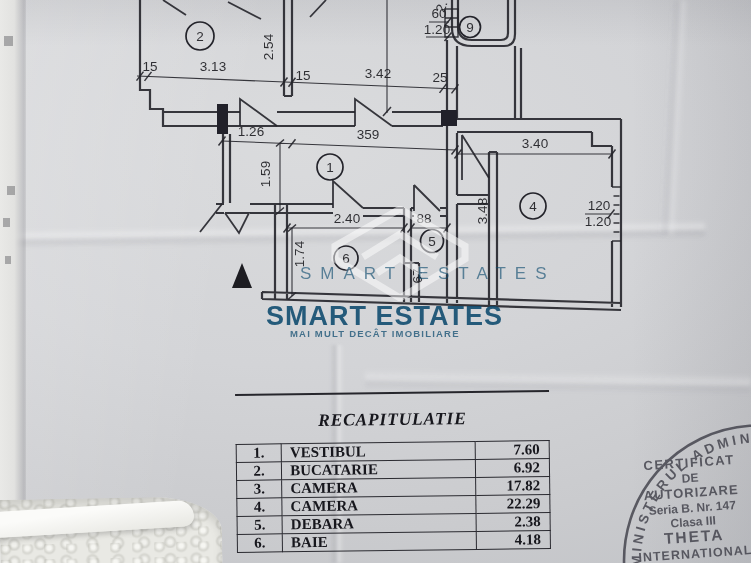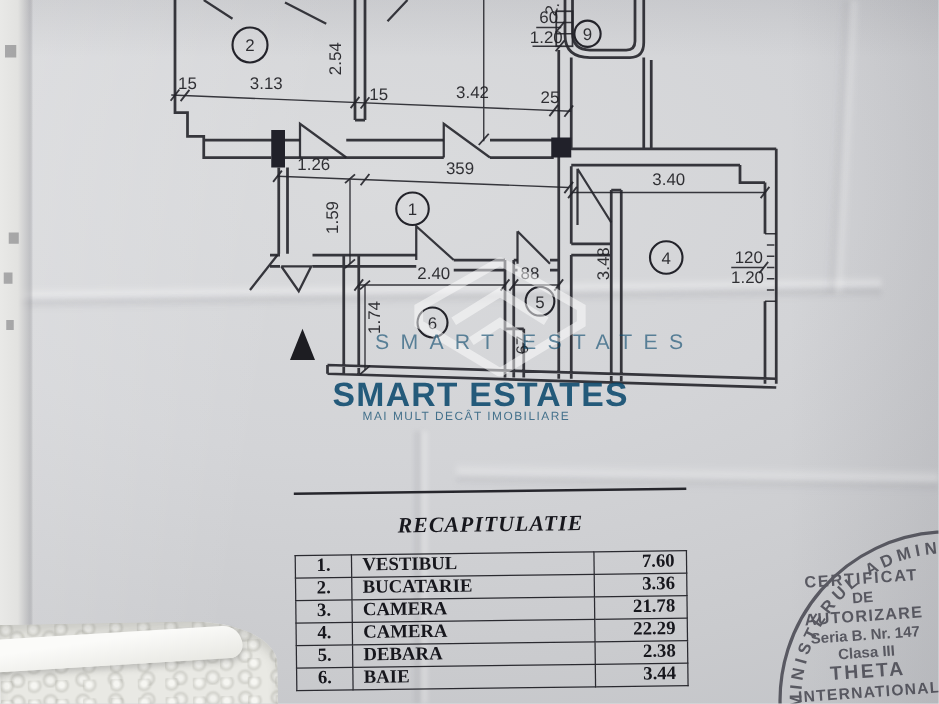--- a/index.html
+++ b/index.html
@@ -32,21 +32,21 @@
   .mark{position:absolute;background:rgba(90,90,95,.45);filter:blur(.6px);}
 
   svg.plan{position:absolute;left:0;top:0;}
   svg.plan path, svg.plan rect.w{stroke:#23232a;fill:none;stroke-opacity:.9;}
   svg.plan text{font-family:"Liberation Sans",sans-serif;fill:#1f1f24;fill-opacity:.92;font-size:13.5px;}
 
   .wm-small,.wm-big,.wm-tag{position:absolute;color:#0c4a6e;white-space:nowrap;pointer-events:none;
     font-family:"Liberation Sans",sans-serif;}
   .wm-small{left:300px;top:264px;font-size:17px;letter-spacing:9px;opacity:.62;}
   .wm-big{left:266px;top:301px;font-size:27px;font-weight:bold;letter-spacing:1px;opacity:.88;}
-  .wm-tag{left:290px;top:328px;font-size:9.5px;font-weight:400;letter-spacing:1.2px;opacity:.72;}
+  .wm-tag{left:290px;top:328px;font-size:9.5px;font-weight:700;letter-spacing:1.2px;opacity:.72;}
   svg.wm-logo{position:absolute;left:320px;top:206px;opacity:.5;}
 
   .recap{position:absolute;left:236px;top:392px;width:314px;transform:rotate(-0.7deg);
     border-top:2.2px solid #26262c;color:#17171d;}
   .recap-title{text-align:center;font-family:"Liberation Serif",serif;font-style:italic;
     font-weight:700;font-size:17.5px;letter-spacing:.8px;padding:15px 0 12px;}
   .recap table{width:100%;border-collapse:collapse;border:1.9px solid #26262c;}
   .recap td{border:1.5px solid #2a2a30;font-family:"Liberation Serif",serif;font-weight:700;
     font-size:15px;height:17.2px;padding:0 2px;}
   .recap td.no{width:45px;text-align:center;}
@@ -202,41 +202,41 @@
     <table>
       <tbody>
         <tr>
           <td class="no">1.</td>
           <td class="nm">VESTIBUL</td>
           <td class="ar">7.60</td>
         </tr>
         <tr>
           <td class="no">2.</td>
           <td class="nm">BUCATARIE</td>
-          <td class="ar">3.36</td>
+          <td class="ar">6.92</td>
         </tr>
         <tr>
           <td class="no">3.</td>
           <td class="nm">CAMERA</td>
-          <td class="ar">21.78</td>
+          <td class="ar">17.82</td>
         </tr>
         <tr>
           <td class="no">4.</td>
           <td class="nm">CAMERA</td>
           <td class="ar">22.29</td>
         </tr>
         <tr>
           <td class="no">5.</td>
           <td class="nm">DEBARA</td>
           <td class="ar">2.38</td>
         </tr>
         <tr>
           <td class="no">6.</td>
           <td class="nm">BAIE</td>
-          <td class="ar">3.44</td>
+          <td class="ar">4.18</td>
         </tr>
       </tbody>
     </table>
   </div>
 
   <svg class="stamp" width="206" height="168" viewBox="0 0 206 168">
     <g transform="rotate(-4 147 110)">
       <circle cx="210" cy="170" r="135" fill="none" stroke="#3a3a44" stroke-width="2.6"></circle>
       <defs>
         <path id="ringpath" d="M92,170 A118,118 0 1 1 328,170" fill="none"></path>

